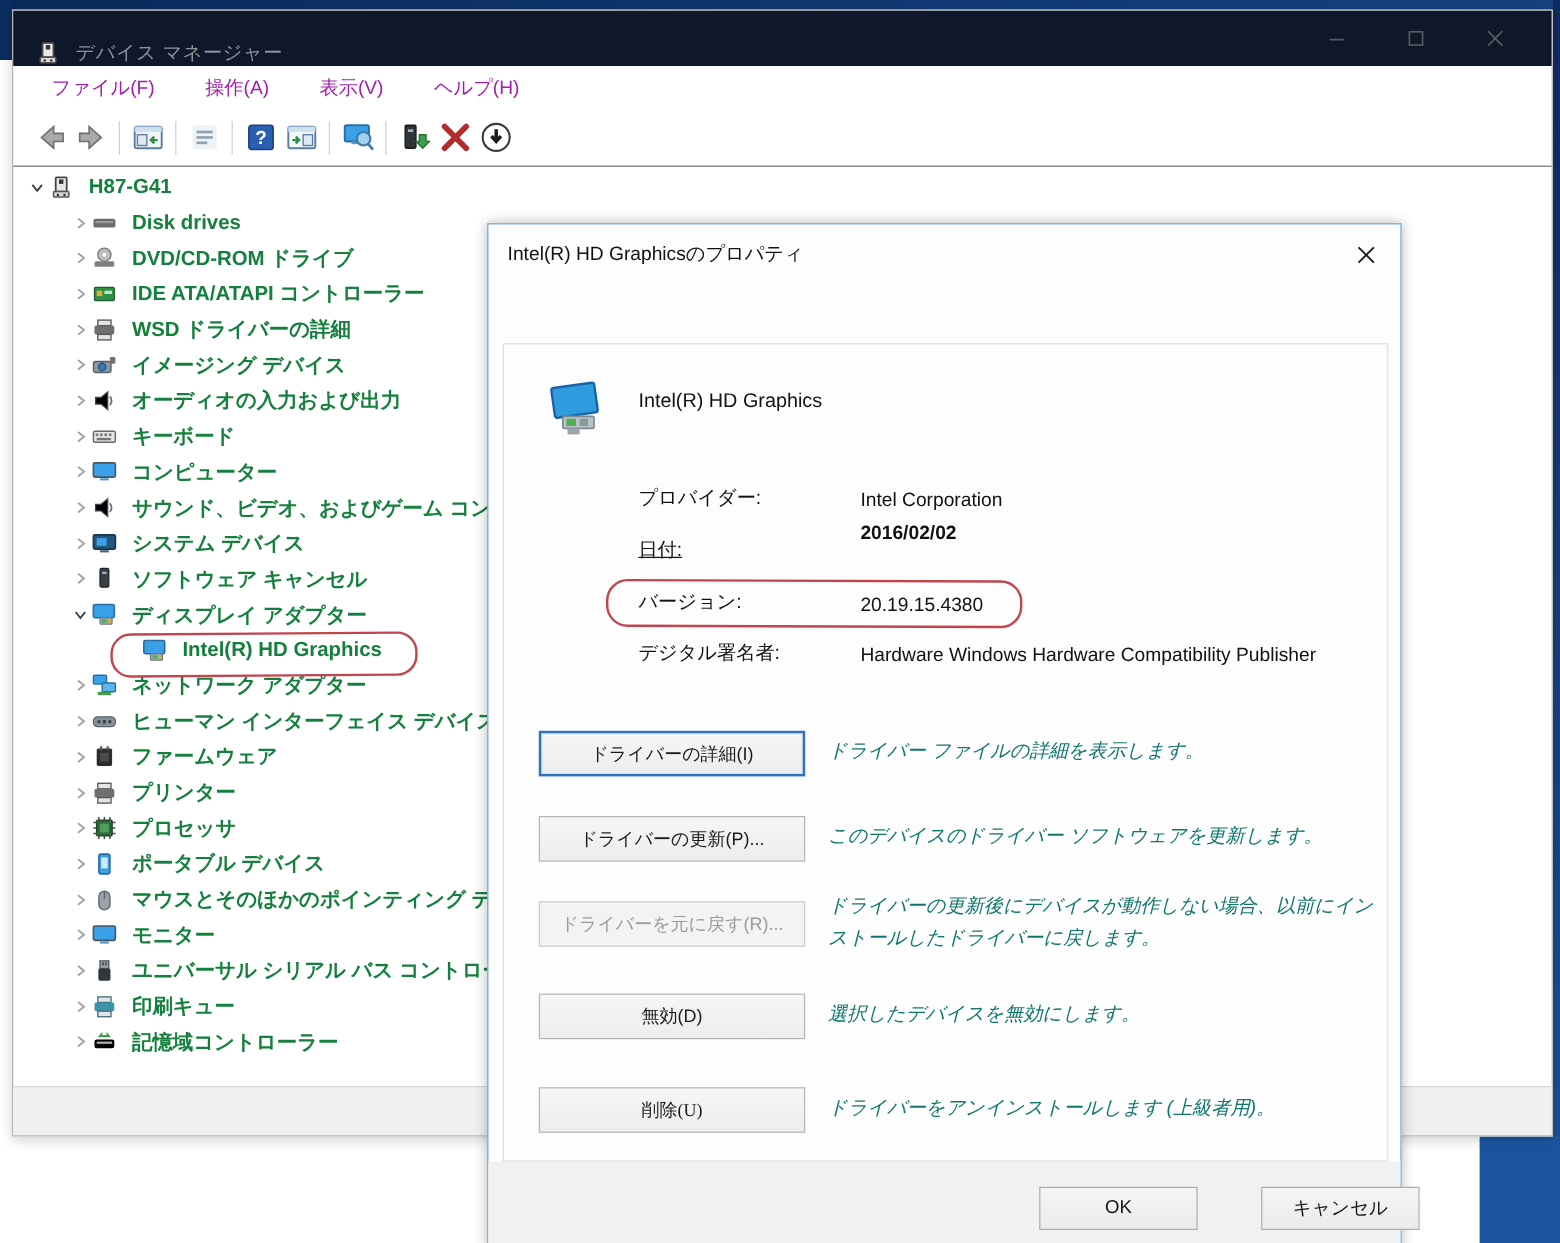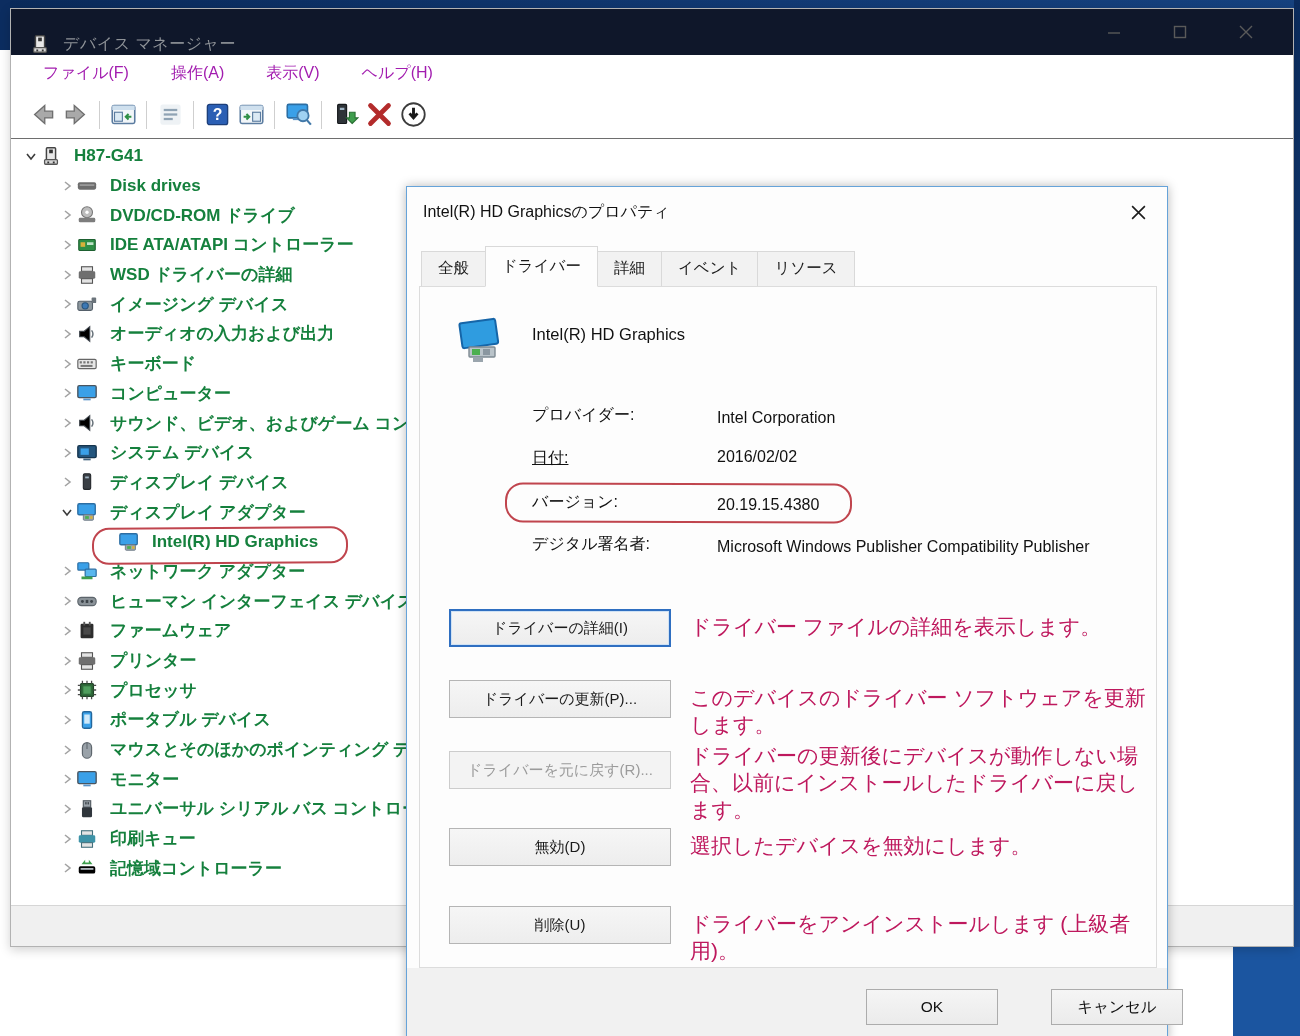--- a/index.html
+++ b/index.html
@@ -60,21 +60,21 @@
   #dev-name { position:absolute; left:112px; top:38px; font-size:16.5px; color:#111; }
   .fld-label { position:absolute; left:112px; font-size:16px; color:#111; }
   .fld-value { position:absolute; left:297px; font-size:16px; color:#111; width:400px; line-height:26px; }
 
   .act-btn { position:absolute; left:29px; width:222px; height:38px; font-size:15px; color:#1a1a1a;
     background:linear-gradient(180deg,#f6f6f6,#ededed); border:1px solid #b5b5b5;
     display:flex; align-items:center; justify-content:center;
     font-family:"Liberation Sans","DejaVu Sans",sans-serif; }
   .act-btn.focused { border:2px solid #2f6fc1; box-shadow:inset 0 0 0 1px #cfe2f5; }
   .act-btn.disabled { color:#9b9b9b; background:#f3f3f3; border-color:#cccccc; }
-  .act-desc { position:absolute; left:270px; width:460px; font-size:21px; color:#be185d; line-height:27px; }
+  .act-desc { position:absolute; left:270px; width:460px; font-size:16px; color:#0f766e; line-height:27px;font-style:italic; }
 
   #dlg-footer { position:absolute; left:0; right:0; top:781px; bottom:0; background:#f1f1f1; }
   .dlg-btn { position:absolute; top:21px; width:132px; height:36px; font-size:15.5px; color:#111;
     background:linear-gradient(180deg,#f5f5f5,#ebebeb); border:1px solid #acacac;
     display:flex; align-items:center; justify-content:center;
     font-family:"Liberation Sans","DejaVu Sans",sans-serif; }
   #ok-btn { left:459px; }  #cancel-btn { left:644px; }
 
   
   .annot { position:absolute; border:2px solid #c0454e; border-radius:18px; z-index:50;
@@ -369,21 +369,21 @@
           <svg width="12" height="12" viewBox="0 0 12 12">
             <path d="M4 2 L9 6 L4 10" fill="none" stroke="#a3a3a3" stroke-width="1.6"></path>
           </svg>
         </span>
         <span class="ticon">
           <svg width="22" height="22" viewBox="0 0 24 24">
             <rect x="8" y="3" width="8" height="17" rx="1.5" fill="#3a3f45" stroke="#23272b" stroke-width="1.2"></rect>
             <rect x="10" y="6" width="4" height="2" fill="#9fb4c4"></rect>
           </svg>
         </span>
-        <span class="tlabel">ディスプレイ デバイス</span>
+        <span class="tlabel">ソフトウェア キャンセル</span>
       </div>
       <div class="trow" style="padding-left: 44px;">
         <span class="chev">
           <svg width="12" height="12" viewBox="0 0 12 12">
             <path d="M2 4 L6 9 L10 4" fill="none" stroke="#3c3c3c" stroke-width="1.6"></path>
           </svg>
         </span>
         <span class="ticon">
           <svg width="22" height="22" viewBox="0 0 24 24">
             <rect x="2" y="3" width="19" height="12" rx="1.5" fill="#3aa0e8" stroke="#2c6ea3" stroke-width="1.5"></rect>
@@ -576,60 +576,53 @@
 
 <div class="abs" id="dialog">
   <div id="dlg-title">
     <span class="dtext">Intel(R) HD Graphicsのプロパティ</span>
     <span id="dlg-close">
         <svg width="17" height="17" viewBox="0 0 16 16">
           <path d="M2 2 L14 14 M14 2 L2 14" stroke="#1c1c1c" stroke-width="1.5"></path>
         </svg>
       </span>
   </div>
-  <div id="tabs">
-      <span class="tab">全般</span>
-      <span class="tab active">ドライバー</span>
-      <span class="tab">詳細</span>
-      <span class="tab">イベント</span>
-      <span class="tab">リソース</span>
-    </div>
   <div id="tab-page">
     <span id="dev-ico">
       <svg width="50" height="50" viewBox="0 0 50 50">
         <g transform="rotate(-8 22 18)">
           <rect x="4" y="4" width="36" height="25" rx="2" fill="#2f9ce0" stroke="#1565a8" stroke-width="2"></rect>
         </g>
         <rect x="12" y="30" width="26" height="10" rx="1" fill="#b9c3c9" stroke="#7e8a92" stroke-width="1.4"></rect>
         <rect x="15" y="32" width="8" height="6" fill="#4caf50"></rect>
         <rect x="26" y="32" width="7" height="6" fill="#8a97a0"></rect>
         <rect x="16" y="40" width="10" height="5" fill="#9aa5ad"></rect>
       </svg>
     </span>
     <span id="dev-name">Intel(R) HD Graphics</span>
     <div id="fields">
         <span class="fld-label" style="top: 118px;">プロバイダー:</span>
         <span class="fld-value" style="top: 118px;">Intel Corporation</span>
         <span class="fld-label" style="top: 161px; text-decoration: underline;">日付:</span>
-        <span class="fld-value" style="top: 157px;">2016/02/02</span>
+        <span class="fld-value" style="top: 145px; font-weight: bold;">2016/02/02</span>
         <span class="fld-label" style="top: 205px;">バージョン:</span>
         <span class="fld-value" style="top: 205px;">20.19.15.4380</span>
         <span class="fld-label" style="top: 247px;">デジタル署名者:</span>
-        <span class="fld-value" style="top: 247px;">Microsoft Windows Publisher Compatibility Publisher</span>
+        <span class="fld-value" style="top: 247px;">Hardware Windows Hardware Compatibility Publisher</span>
       </div>
     <div id="actions">
         <button class="act-btn focused" style="top: 322px;">ドライバーの詳細(I)</button>
         <div class="act-desc" style="top: 326px;">ドライバー ファイルの詳細を表示します。</div>
         <button class="act-btn" style="top: 393px;">ドライバーの更新(P)...</button>
         <div class="act-desc" style="top: 397px;">このデバイスのドライバー ソフトウェアを更新します。</div>
         <button class="act-btn disabled" style="top: 464px;">ドライバーを元に戻す(R)...</button>
         <div class="act-desc" style="top: 455px;">ドライバーの更新後にデバイスが動作しない場合、以前にインストールしたドライバーに戻します。</div>
         <button class="act-btn" style="top: 541px;">無効(D)</button>
         <div class="act-desc" style="top: 545px;">選択したデバイスを無効にします。</div>
-        <button class="act-btn" style="top: 619px;">削除(U)</button>
+        <button class="act-btn" style="top: 619px; font-family: Liberation Serif, serif;">削除(U)</button>
         <div class="act-desc" style="top: 623px;">ドライバーをアンインストールします (上級者用)。</div>
       </div>
   </div>
   <div id="dlg-footer">
     <button class="dlg-btn" id="ok-btn">OK</button>
     <button class="dlg-btn" id="cancel-btn">キャンセル</button>
   </div>
 </div>
 
 <div class="annot" id="annot-tree"></div>

